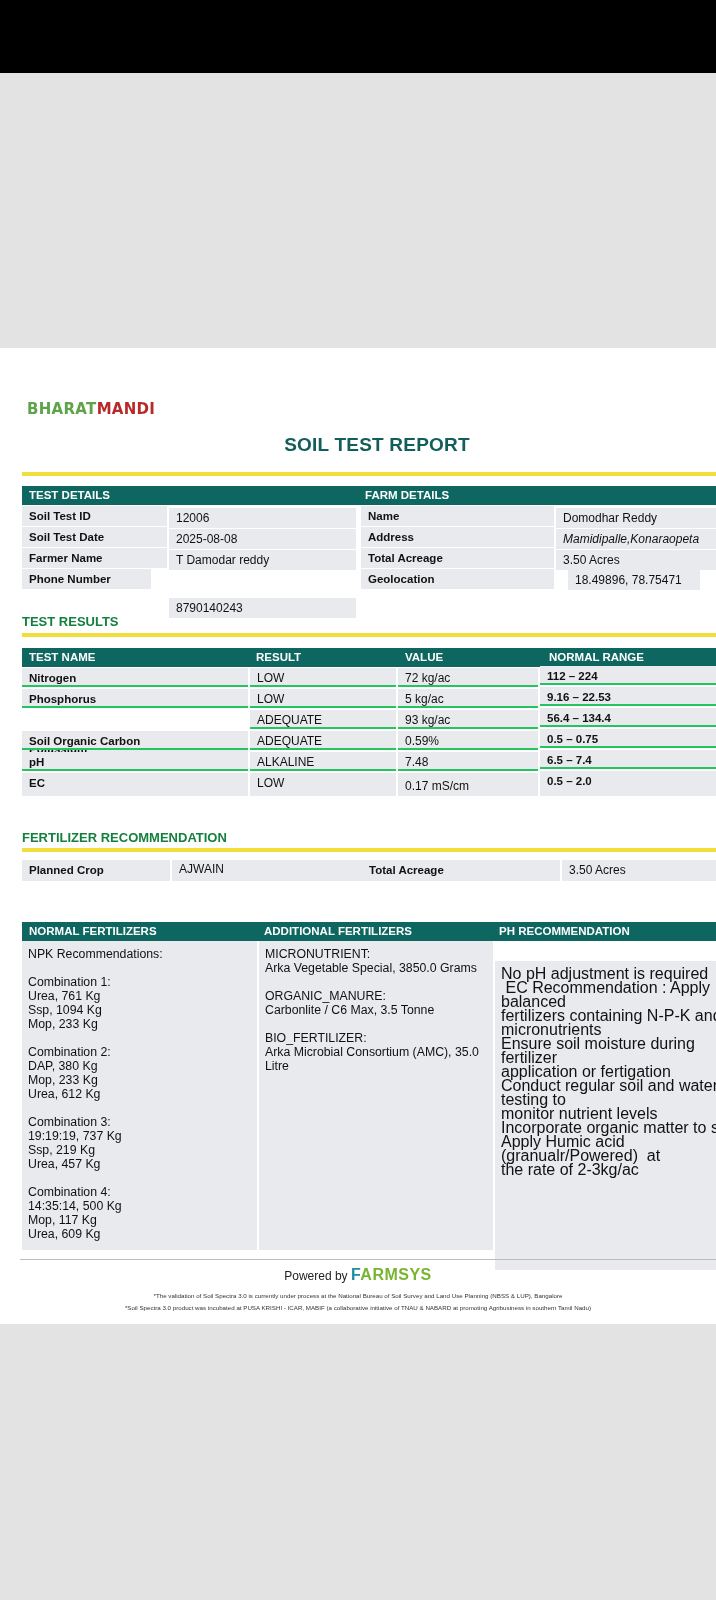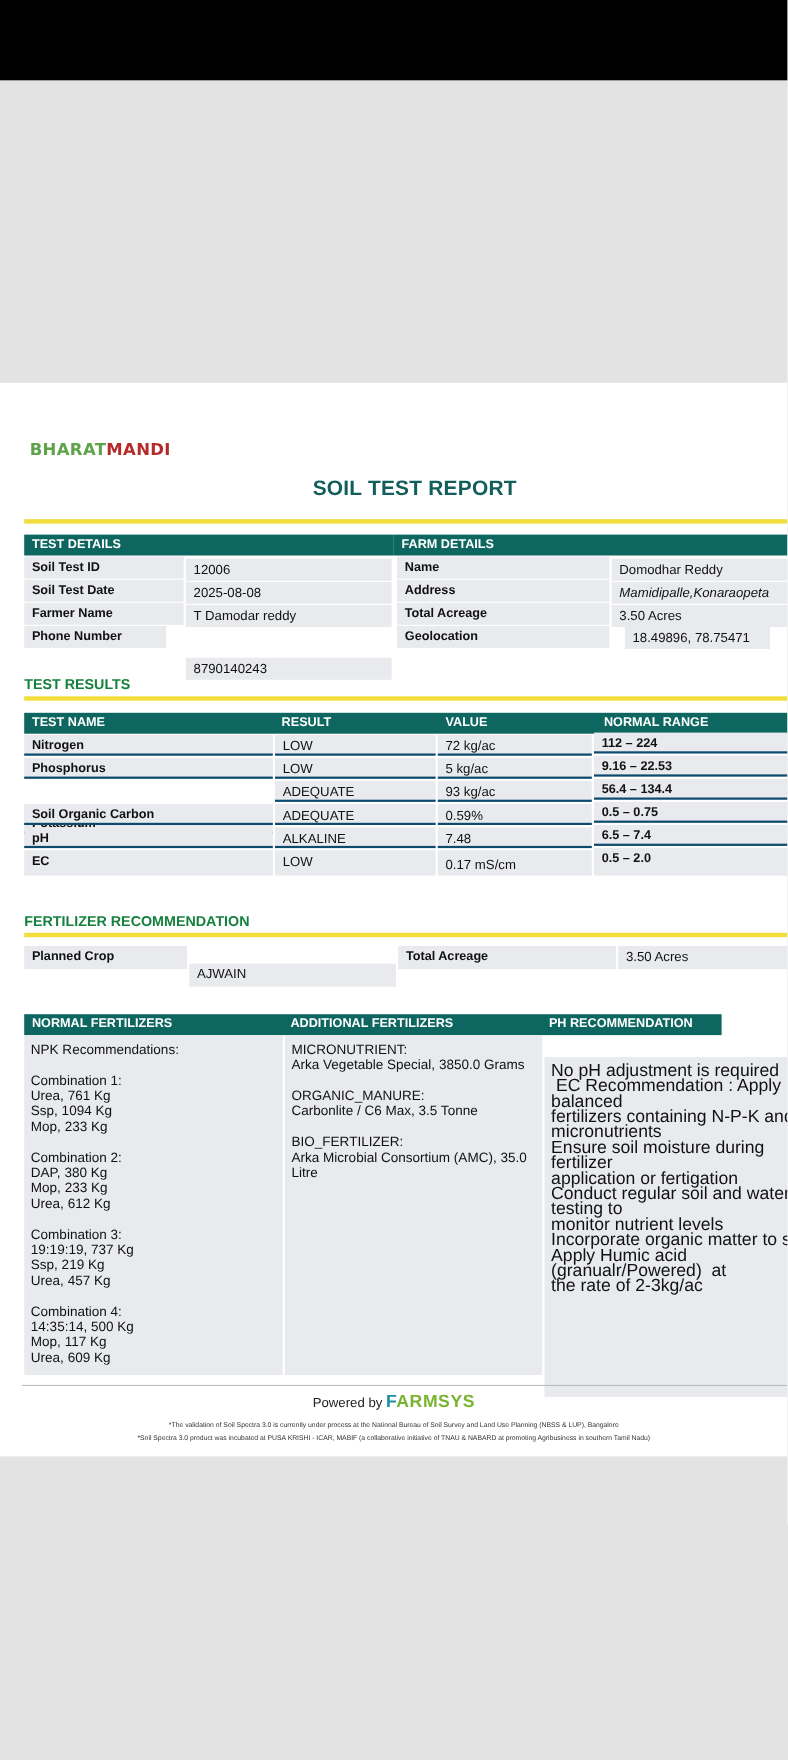--- a/index.html
+++ b/index.html
@@ -16,21 +16,21 @@
 
     .yline { position: absolute; left: 22px; right: 0; height: 4px; background: #f1de3a; }
 
     .th-bar { position: absolute; height: 19px; background: #0d665f; color: #fff; font-weight: bold; font-size: 11.5px; line-height: 19px; padding-left: 7px; }
 
     .cell { position: absolute; background: #e8eaed; font-size: 12px; line-height: 20px; padding-left: 7px; height: 20px; white-space: nowrap; overflow: hidden; }
     .cell.b { font-weight: bold; font-size: 11.5px; }
 
     .section-title { position: absolute; left: 22px; font-weight: bold; font-size: 13px; color: #15803d; }
 
-    .rcell { position: absolute; background: #e8eaed; font-size: 12px; line-height: 20px; padding-left: 7px; height: 19px; border-bottom: 2px solid #0c4a6e; white-space: nowrap; overflow: hidden; }
+    .rcell { position: absolute; background: #e8eaed; font-size: 12px; line-height: 20px; padding-left: 7px; height: 19px; border-bottom: 2px solid #22c55e; white-space: nowrap; overflow: hidden; }
     .rcell.b { font-weight: bold; font-size: 11.5px; }
     .rcell.last { border-bottom: none; height: 20px; }
 
     .rec-col { position: absolute; top: 593px; height: 309px; background: #e8eaed; padding: 6px 6px; font-size: 12.3px; line-height: 14px; white-space: pre-wrap; overflow: hidden; }
 
     .footer-line { position: absolute; left: 20px; right: 0; top: 911px; height: 1px; background: #bdbdbd; }
     .powered { position: absolute; top: 918px; left: 0; width: 716px; text-align: center; font-size: 12px; color: #222; }
     .powered .farmsys { font-weight: bold; font-size: 16px; color: #79b431; letter-spacing: 0.5px; }
     .powered .farmsys .f { color: #1f8ea3; }
     .note { position: absolute; left: 0; width: 716px; text-align: center; font-size: 6.2px; color: #333; }
@@ -108,25 +108,25 @@
 
   <div class="rcell b last" style="left:22px; top:425px; width:226px; height:23px;">EC</div>
   <div class="rcell last" style="left:250px; top:425px; width:146px; height:23px;">LOW</div>
   <div class="rcell last" style="left:398px; top:425px; width:140px; height:23px; line-height:26px;">0.17 mS/cm</div>
   <div class="rcell b last" style="left:540px; top:423px; width:176px; height:25px;">0.5 – 2.0</div>
 
   <div class="section-title" style="top:482px;">FERTILIZER RECOMMENDATION</div>
   <div class="yline" style="top:500px;"></div>
 
   <div class="cell b" style="left:22px; top:512px; width:148px; height:21px; line-height:21px;">Planned Crop</div>
-  <div class="cell" style="left:172px; top:512px; width:188px; height:21px; line-height:19px;margin-top:16px;">AJWAIN</div>
+  <div class="cell" style="left:172px; top:512px; width:208px; height:21px; line-height:19px;">AJWAIN</div>
   <div class="cell b" style="left:362px; top:512px; width:198px; height:21px; line-height:21px;">Total Acreage</div>
   <div class="cell" style="left:562px; top:512px; width:154px; height:21px; line-height:21px;">3.50 Acres</div>
 
-  <div class="th-bar" style="left:22px; top:574px; width:634px; padding:0;">
+  <div class="th-bar" style="left:22px; top:574px; width:694px; padding:0;">
     <span style="position:absolute; left:7px;">NORMAL FERTILIZERS</span>
     <span style="position:absolute; left:242px;">ADDITIONAL FERTILIZERS</span>
     <span style="position:absolute; left:477px;">PH RECOMMENDATION</span>
   </div>
 
   <div class="rec-col" style="left:22px; width:235px;">NPK Recommendations:
 
 Combination 1:
 Urea, 761 Kg
 Ssp, 1094 Kg

